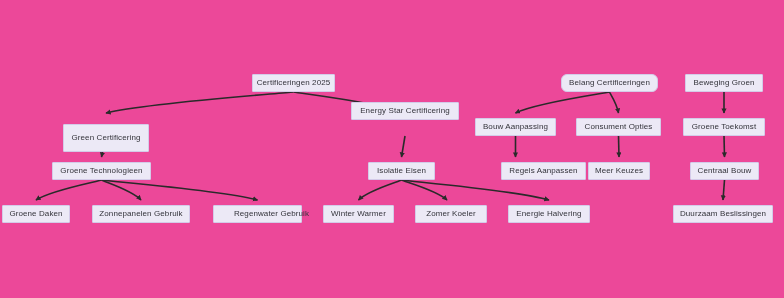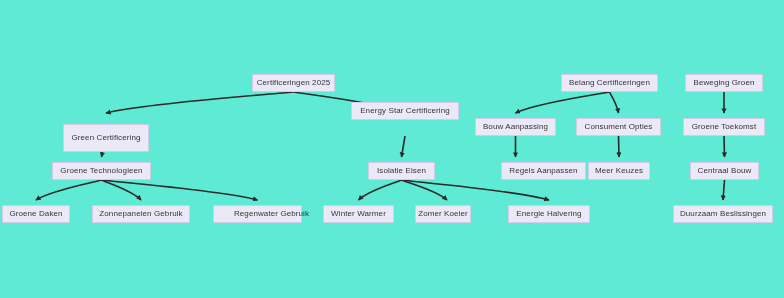--- a/index.html
+++ b/index.html
@@ -9,21 +9,21 @@
   body {
     width: 784px;
     height: 298px;
     overflow: hidden;
     font-family: "Liberation Sans", sans-serif;
   }
   #canvas {
     position: relative;
     width: 784px;
     height: 298px;
-    background: #5eead4;
+    background: #ec4899;
   }
   #edge-layer {
     position: absolute;
     left: 0;
     top: 0;
     width: 784px;
     height: 298px;
   }
   .edge-path {
     fill: none;
@@ -99,27 +99,27 @@
       </div>
       <div class="node" style="left: 92px; top: 205px; width: 98px; height: 18px;">
         <span>Zonnepanelen Gebruik</span>
       </div>
       <div class="node" style="left: 213px; top: 205px; width: 89px; height: 18px; padding-left: 28px;">
         <span>Regenwater Gebruik</span>
       </div>
       <div class="node" style="left: 323px; top: 205px; width: 71px; height: 18px;">
         <span>Winter Warmer</span>
       </div>
-      <div class="node" style="left: 415px; top: 205px; width: 56px; height: 18px;">
+      <div class="node" style="left: 415px; top: 205px; width: 72px; height: 18px;">
         <span>Zomer Koeler</span>
       </div>
       <div class="node" style="left: 508px; top: 205px; width: 82px; height: 18px;">
         <span>Energie Halvering</span>
       </div>
-      <div class="node" style="left: 561px; top: 74px; width: 97px; height: 18px;">
+      <div class="node" style="left: 561px; top: 74px; width: 97px; height: 18px; border-radius: 6px;">
         <span>Belang Certificeringen</span>
       </div>
       <div class="node" style="left: 475px; top: 118px; width: 81px; height: 18px;">
         <span>Bouw Aanpassing</span>
       </div>
       <div class="node" style="left: 576px; top: 118px; width: 85px; height: 18px;">
         <span>Consument Opties</span>
       </div>
       <div class="node" style="left: 473px; top: 162px; width: 85px; height: 18px; margin-left: 28px;">
         <span>Regels Aanpassen</span>

